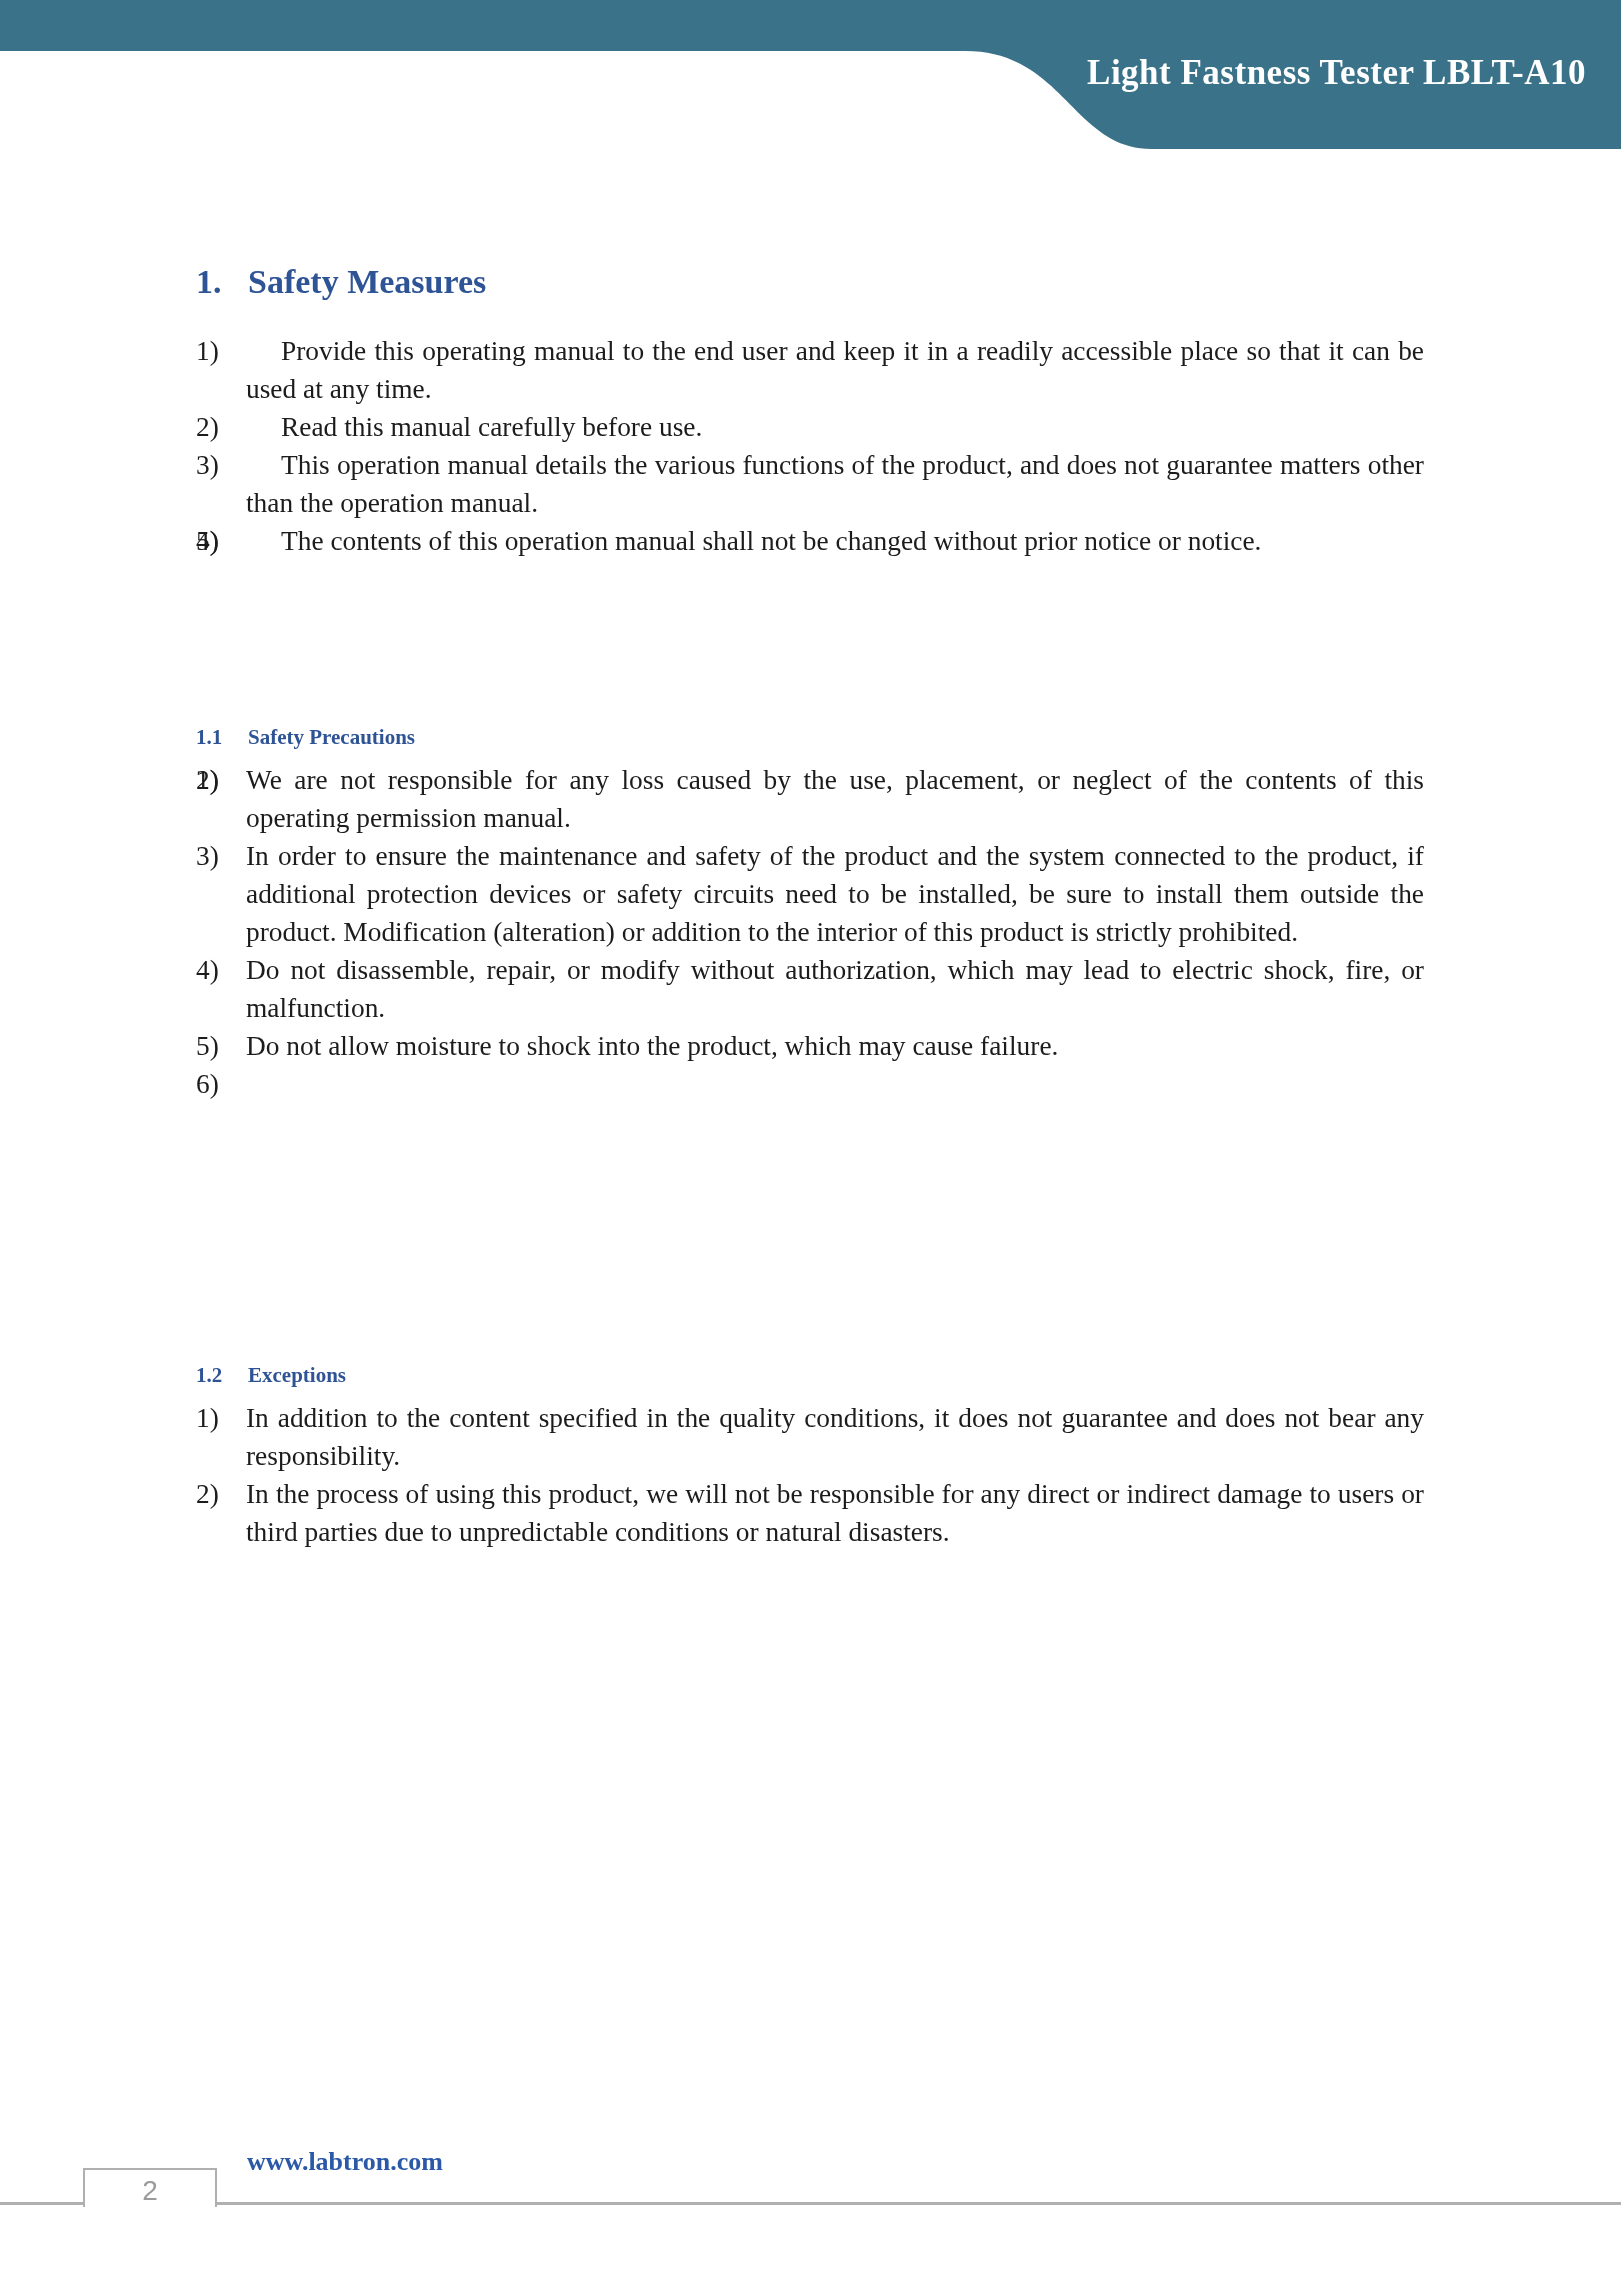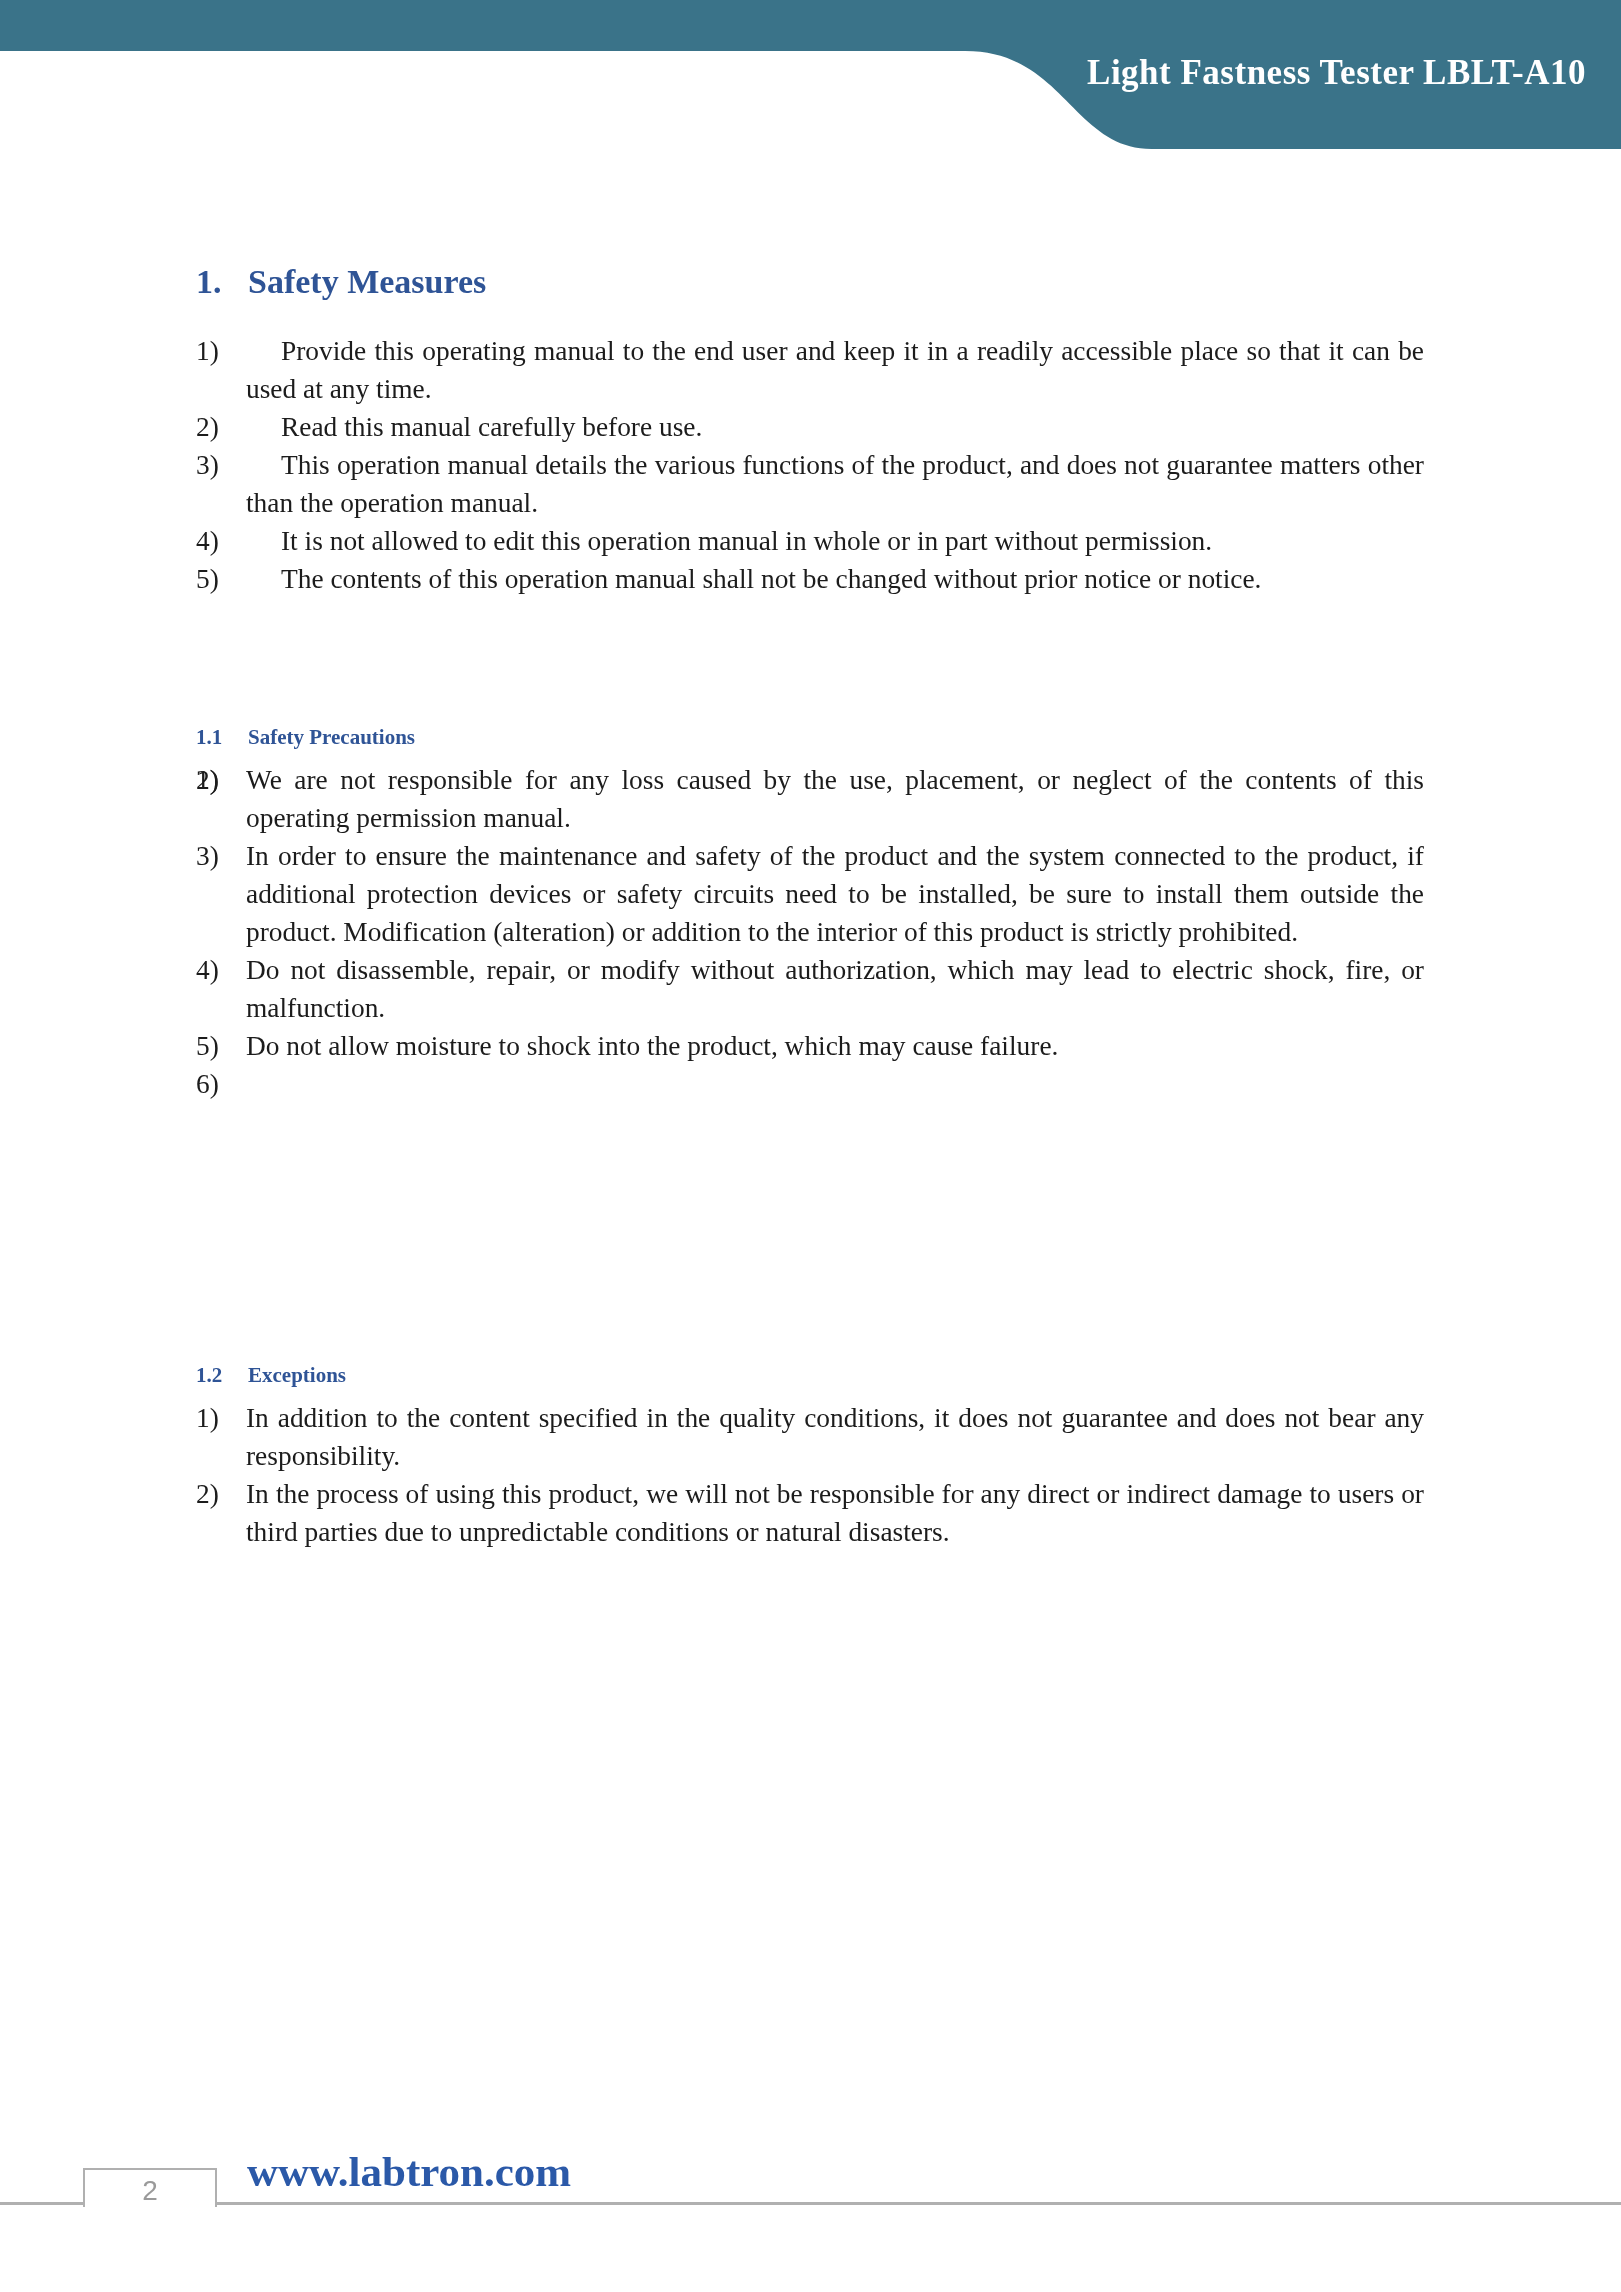--- a/index.html
+++ b/index.html
@@ -45,21 +45,21 @@
   .h2 {
     font-size:21px; font-weight:bold; color:var(--heading-blue);
     line-height:39px; white-space:nowrap;
   }
   .h2 .secnum { display:inline-block; width:52px; }
   .subsection .list { position:static; margin-top:3.9px; }
 
   
   .footer-link {
     position:absolute; left:247px; top:2147px;
-    font-size:43px; font-weight:bold; color:var(--link-blue);
+    font-size:26px; font-weight:bold; color:var(--link-blue);
     white-space:nowrap; text-decoration:none; cursor:pointer;
   }
   .footer-line {
     position:absolute; left:0; top:2202px; width:1621px; height:2.9px;
     background:var(--line-gray);
   }
   .page-tab {
     position:absolute; left:83px; top:2168px; width:130px; height:37px;
     background:#ffffff;
     border:2px solid var(--line-gray); border-bottom:none;
@@ -95,21 +95,20 @@
     <div class="li">
       <span class="num">2)</span>
       <span class="txt">Read this manual carefully before use.</span>
     </div>
     <div class="li">
       <span class="num">3)</span>
       <span class="txt">This operation manual details the various functions of the product, and does not guarantee matters other than the operation manual.</span>
     </div>
     <div class="li">
       <span class="num">4)</span>
-      <span class="txt">It is not allowed to edit this operation manual in whole or in part without permission.</span>
     </div>
     <div class="li">
       <span class="num">5)</span>
       <span class="txt">The contents of this operation manual shall not be changed without prior notice or notice.</span>
     </div>
   </div>
 
   <div class="subsection" id="sub-precautions">
     <div class="h2">
       <span class="secnum">1.1</span><span>Safety Precautions</span>

